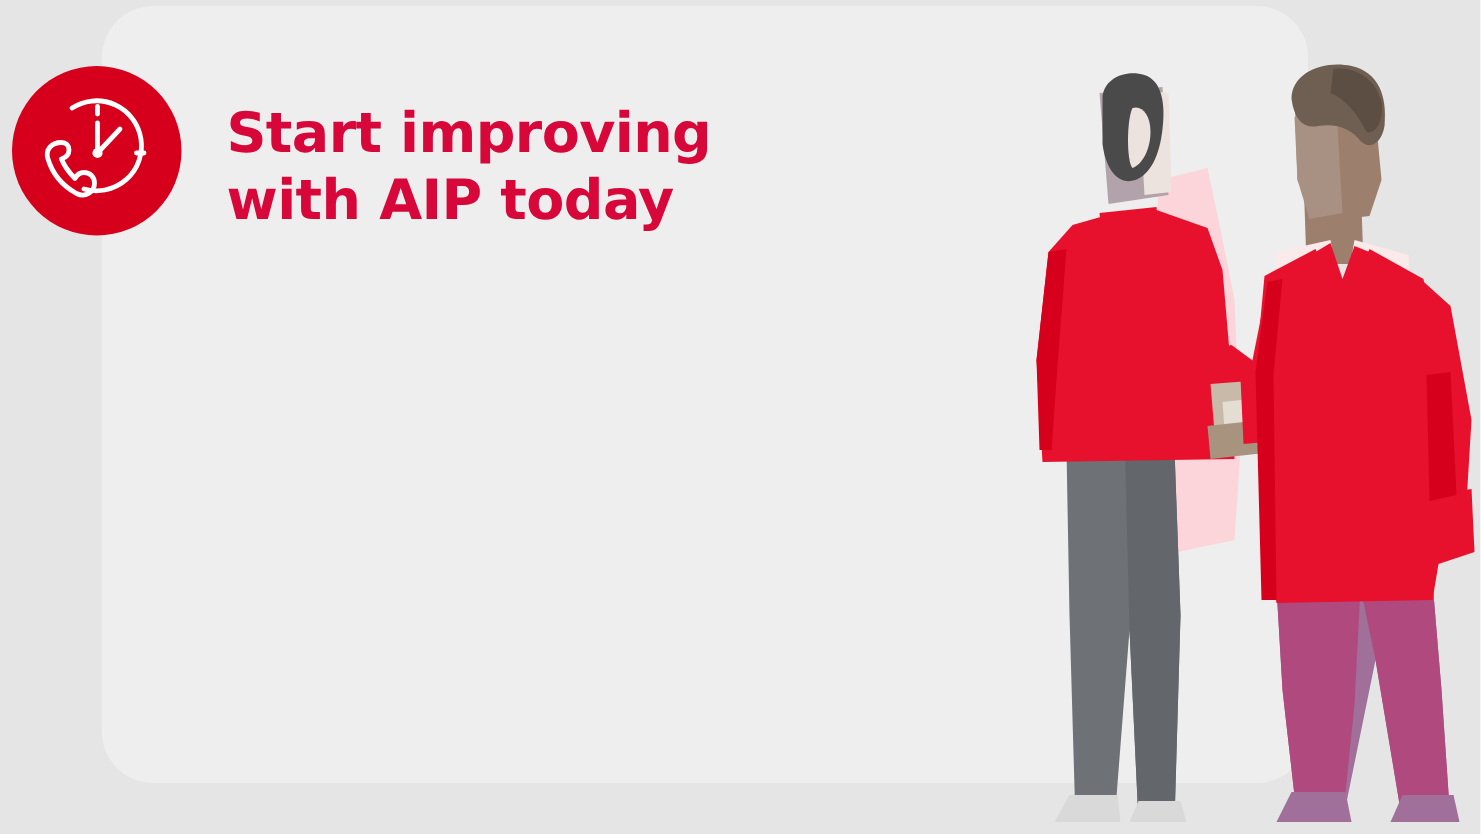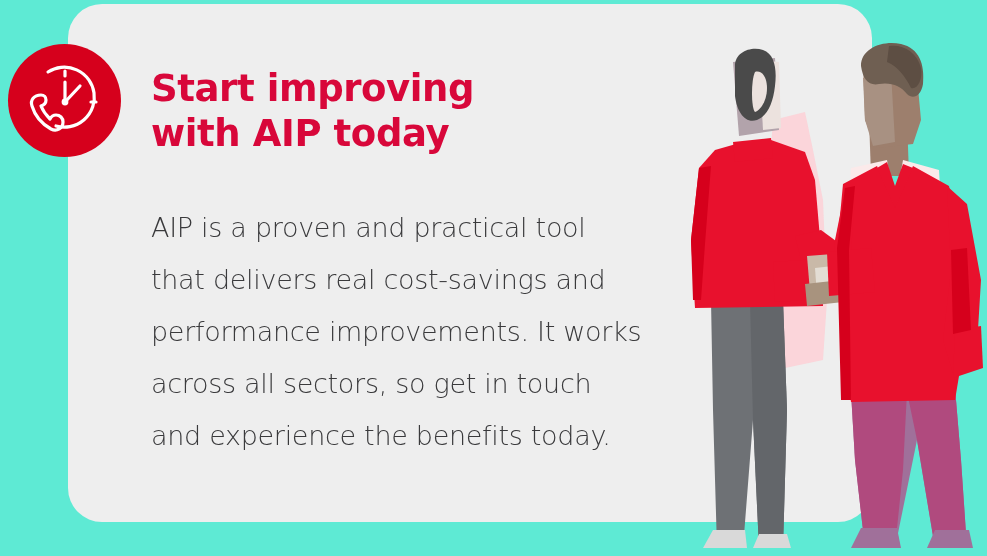--- a/index.html
+++ b/index.html
@@ -13,21 +13,21 @@
     overflow: hidden;
     font-family: "Liberation Sans", sans-serif;
     position: relative;
   }
 
   #stage {
     position: absolute;
     left: 0; top: 0;
     width: 987px;
     height: 556px;
-    background: #5eead4;
+    background: #e5e5e5;
   }
 
   
   #card {
     position: absolute;
     left: 68px;
     top: 4px;
     width: 804px;
     height: 518px;
     background: #eeeeee;
@@ -122,25 +122,20 @@
                C 45 71 43 73 42 75
                C 38 71 35 67 33 62
                C 36 61 38 59 38 56
                C 38 53 36 51 33 51 Z" fill="none" stroke="#ffffff" stroke-width="3.2" stroke-linejoin="round"></path>
     </svg>
   </div>
 
   <div id="text-block">
     <h1 id="heading">Start improving
 with AIP today</h1>
-    <p id="body-copy">AIP is a proven and practical tool
-that delivers real cost-savings and
-performance improvements. It works
-across all sectors, so get in touch
-and experience the benefits today.</p>
   </div>
 
   <div id="illustration">
     <svg viewBox="0 0 332 556" xmlns="http://www.w3.org/2000/svg">
 
       <g>
 
         <path d="M 118 120 L 150 112 L 158 150 L 168 200 L 172 300 L 168 360
                  L 130 368 L 120 300 L 112 200 Z" fill="#fbd3d8" opacity="0.95"></path>
 

